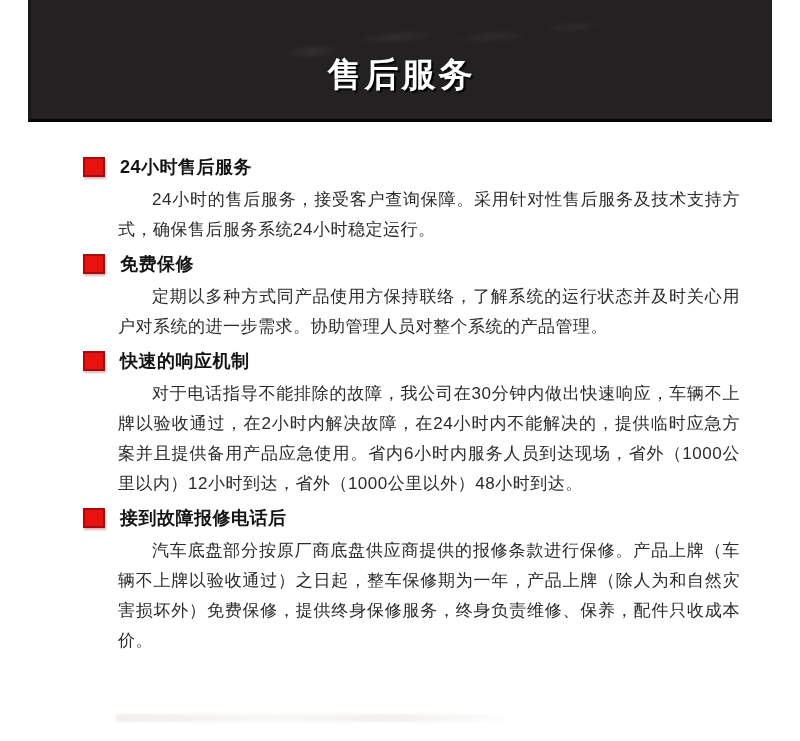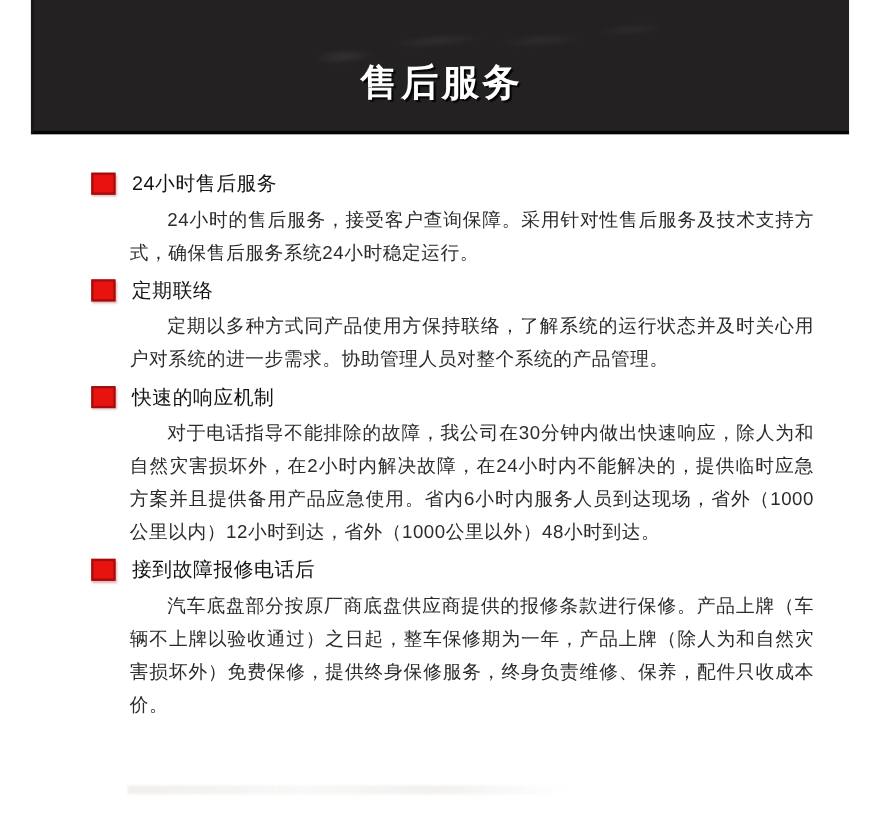--- a/index.html
+++ b/index.html
@@ -67,21 +67,21 @@
     width: 22px;
     height: 20px;
     background: #e8120f;
     border: 2px solid #a30d0f;
     box-shadow: 1px 2px 2px rgba(150,40,40,0.35);
     flex: 0 0 auto;
   }
   .heading-text {
     margin-left: 15px;
     font-size: 18px;
-    font-weight: normal;
+    font-weight: bold;
     color: #141414;
     letter-spacing: 0.5px;
   }
   .para {
     margin: 6px 32px 4px 90px;
     text-indent: 2em;
     font-size: 17px;
     line-height: 30px;
     color: #2b2b2b;
     letter-spacing: 0.5px;
@@ -117,31 +117,31 @@
       <div class="heading-row">
         <span class="bullet"></span>
         <span class="heading-text">24小时售后服务</span>
       </div>
       <p class="para">24小时的售后服务，接受客户查询保障。采用针对性售后服务及技术支持方式，确保售后服务系统24小时稳定运行。</p>
     </div>
 
     <div class="section">
       <div class="heading-row">
         <span class="bullet"></span>
-        <span class="heading-text">定期联络</span>
+        <span class="heading-text">免费保修</span>
       </div>
       <p class="para">定期以多种方式同产品使用方保持联络，了解系统的运行状态并及时关心用户对系统的进一步需求。协助管理人员对整个系统的产品管理。</p>
     </div>
 
     <div class="section">
       <div class="heading-row">
         <span class="bullet"></span>
         <span class="heading-text">快速的响应机制</span>
       </div>
-      <p class="para">对于电话指导不能排除的故障，我公司在30分钟内做出快速响应，除人为和自然灾害损坏外，在2小时内解决故障，在24小时内不能解决的，提供临时应急方案并且提供备用产品应急使用。省内6小时内服务人员到达现场，省外（1000公里以内）12小时到达，省外（1000公里以外）48小时到达。</p>
+      <p class="para">对于电话指导不能排除的故障，我公司在30分钟内做出快速响应，车辆不上牌以验收通过，在2小时内解决故障，在24小时内不能解决的，提供临时应急方案并且提供备用产品应急使用。省内6小时内服务人员到达现场，省外（1000公里以内）12小时到达，省外（1000公里以外）48小时到达。</p>
     </div>
 
     <div class="section">
       <div class="heading-row">
         <span class="bullet"></span>
         <span class="heading-text">接到故障报修电话后</span>
       </div>
       <p class="para">汽车底盘部分按原厂商底盘供应商提供的报修条款进行保修。产品上牌（车辆不上牌以验收通过）之日起，整车保修期为一年，产品上牌（除人为和自然灾害损坏外）免费保修，提供终身保修服务，终身负责维修、保养，配件只收成本价。</p>
     </div>
 

